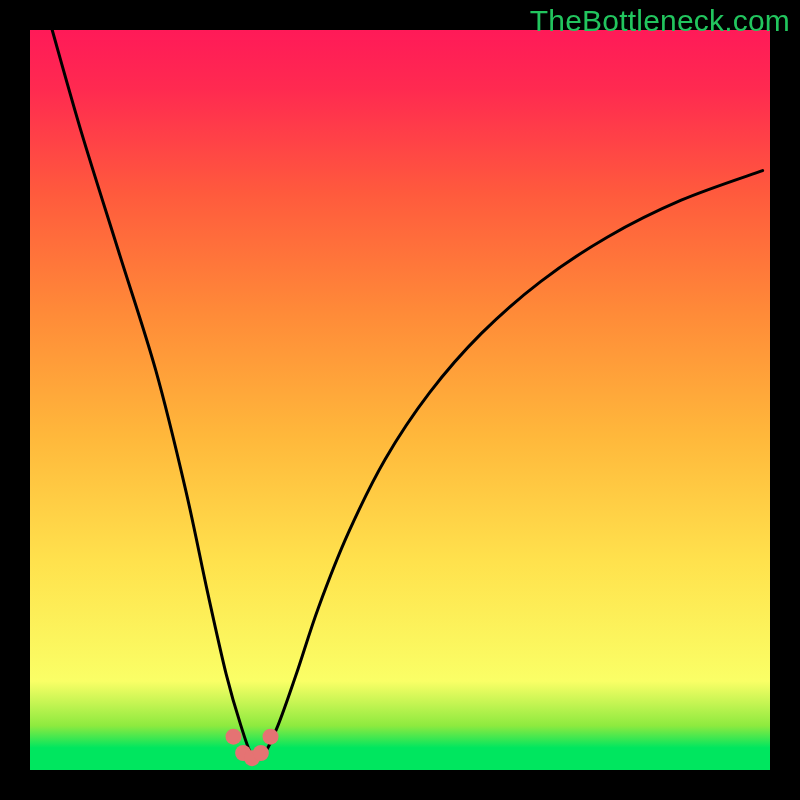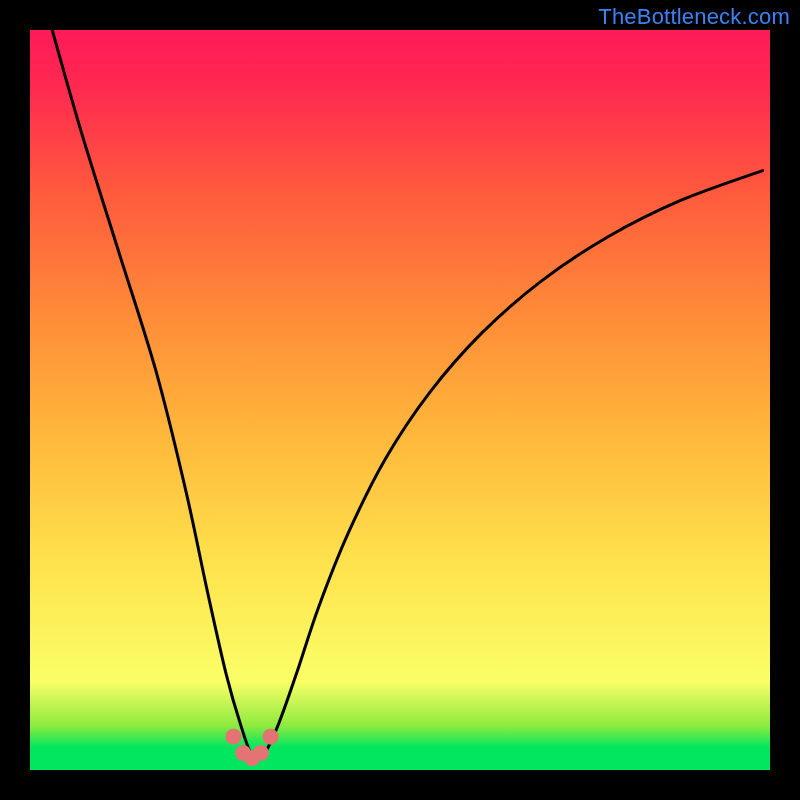--- a/index.html
+++ b/index.html
@@ -36,22 +36,22 @@
       #ff8a38 62%,
       #ff5a3d 78%,
       #ff2a50 92%,
       #ff1a58 100%
     );
   }
   .watermark {
     position: absolute;
     top: 4px;
     right: 10px;
-    color: #3b82f6;
-    font-size: 22px;
+    color: #22c55e;
+    font-size: 30px;
     letter-spacing: 0.2px;
     font-weight: 500;
   }
   svg.curve {
     position: absolute;
     top: 0;
     left: 0;
   }
 </style>
 </head>

